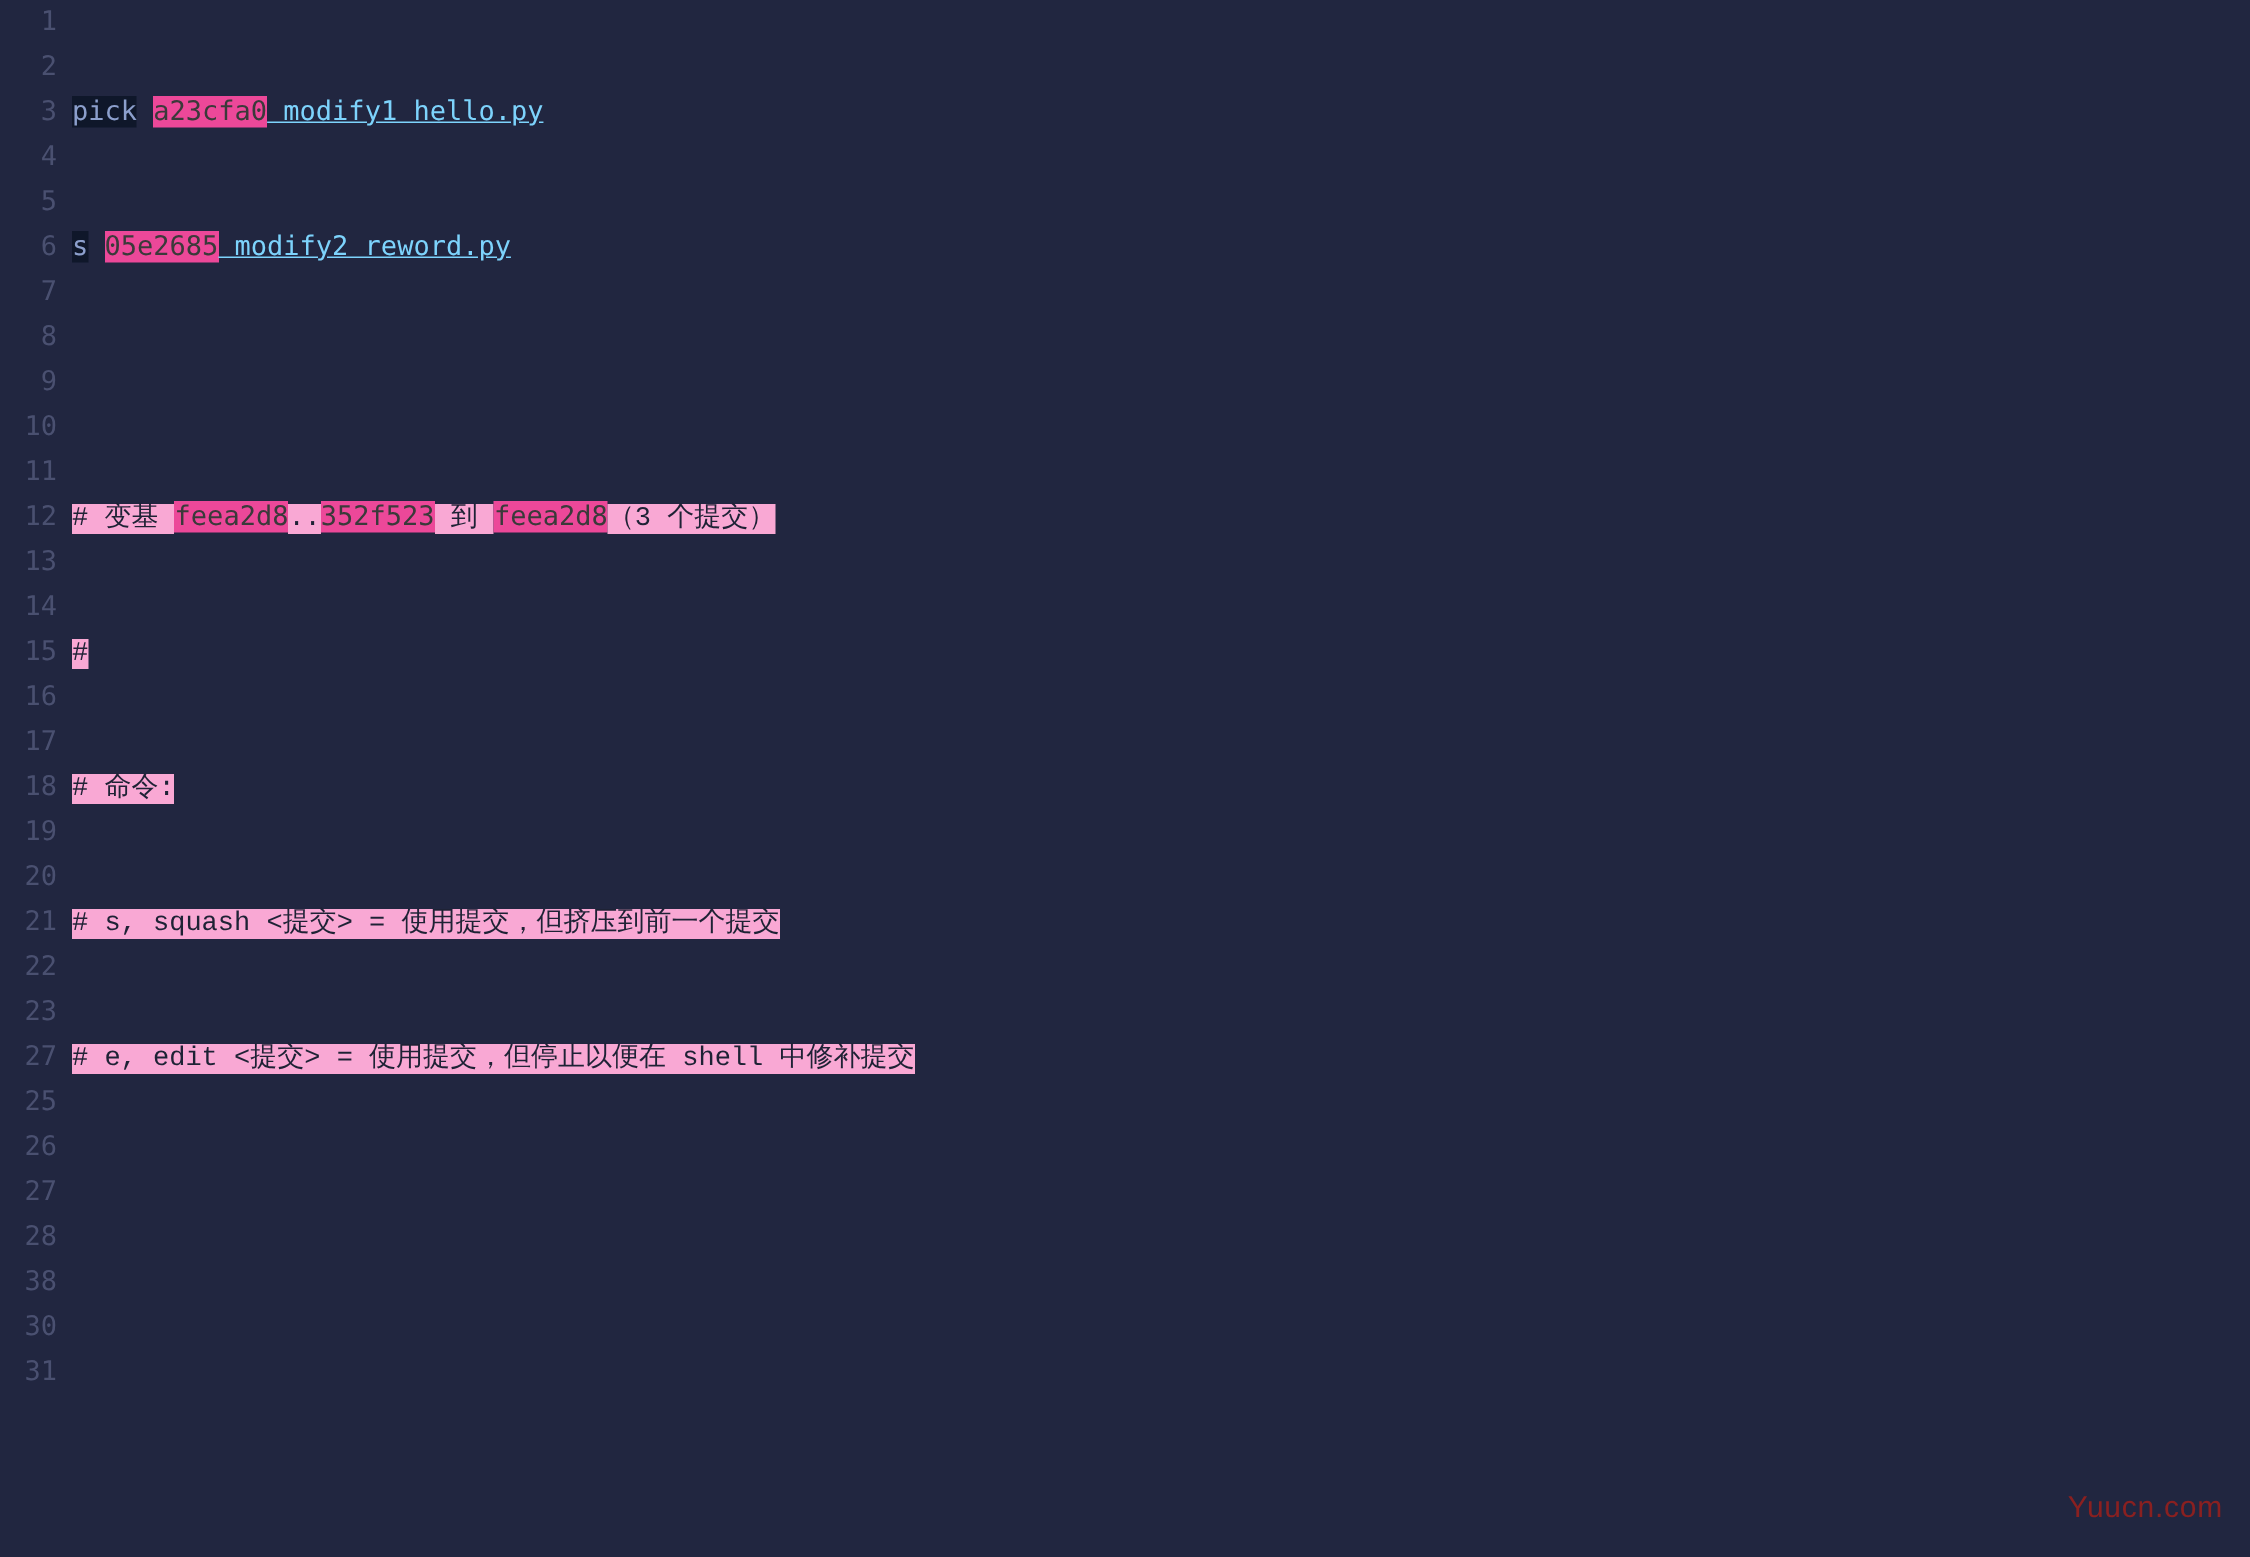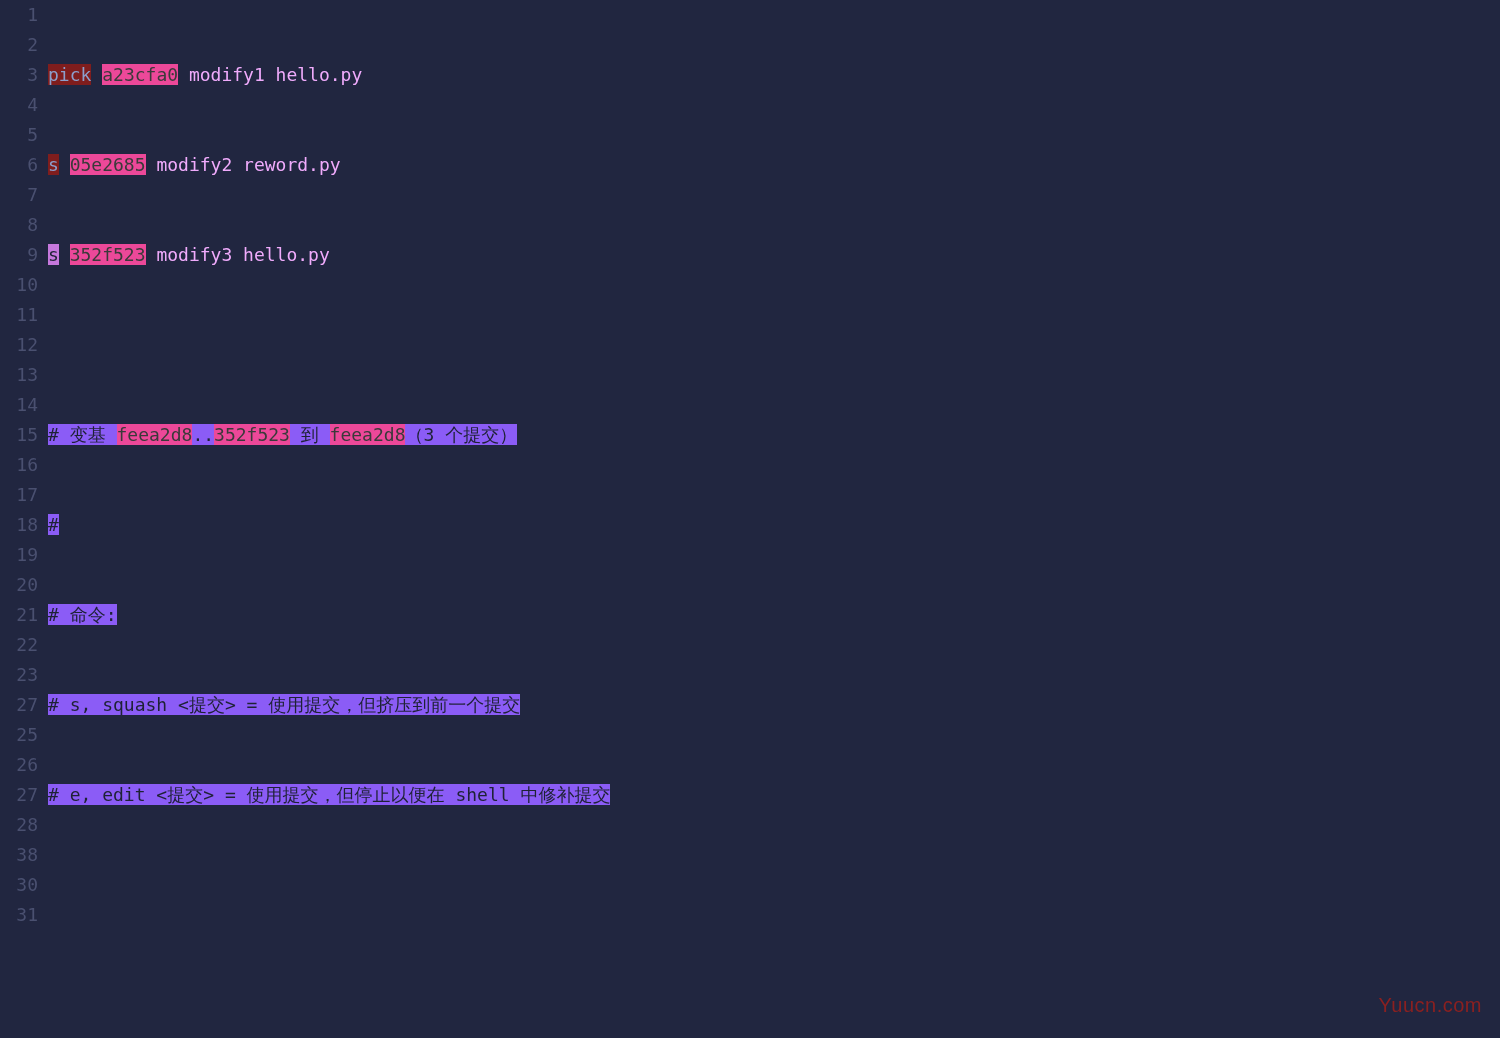--- a/index.html
+++ b/index.html
@@ -20,23 +20,23 @@
   text-align: right;
   padding-right: 10px;
   color: #4a5070;
   user-select: none;
   flex-shrink: 0;
 }
 .gutter .ln { height: 30px; }
 .code { flex: 1; white-space: pre; }
 .row { height: 30px; }
 .hash { background: #ec4899; color: #3a3a3a; }
-.cmd-hl { background: #7f1d1d; color: #8c9fcc; margin-top: 36px; }
-.msg { color: #f0abfc; }
-.comment-bg { background: #8b5cf6; color: #1e2235; }
+.cmd-hl { background: #0f172a; color: #8c9fcc; margin-top: 36px; }
+.msg { color: #7dd3fc; text-decoration: underline; }
+.comment-bg { background: #f9a8d4; color: #1e2235; font-family: Liberation Mono, monospace; }
 .cursor { background: #c678dd; color: #1e2235; }
 .watermark {
   position: absolute;
   right: 18px;
   bottom: 18px;
   color: #8a2020;
   font-family: 'Helvetica Neue', sans-serif;
   font-size: 20px;
   letter-spacing: 0.5px;
 }
@@ -74,21 +74,20 @@
       <div class="ln">26</div>
       <div class="ln">27</div>
       <div class="ln">28</div>
       <div class="ln">38</div>
       <div class="ln">30</div>
       <div class="ln">31</div>
     </div>
   <div class="code">
     <div class="row"><span class="cmd-hl">pick</span> <span class="hash">a23cfa0</span><span class="msg"> modify1 hello.py</span></div>
     <div class="row"><span class="cmd-hl">s</span> <span class="hash">05e2685</span><span class="msg"> modify2 reword.py</span></div>
-    <div class="row"><span class="cursor">s</span> <span class="hash">352f523</span><span class="msg"> modify3 hello.py</span></div>
     <div class="row"></div>
     <div class="row"><span class="comment-bg"># 变基 </span><span class="hash">feea2d8</span><span class="comment-bg">..</span><span class="hash">352f523</span><span class="comment-bg"> 到 </span><span class="hash">feea2d8</span><span class="comment-bg">（3 个提交）</span></div>
     <div class="row"><span class="comment-bg">#</span></div>
     <div class="row"><span class="comment-bg"># 命令:</span></div>
     <div class="row"><span class="comment-bg"># s, squash &lt;提交&gt; = 使用提交，但挤压到前一个提交</span></div>
     <div class="row"><span class="comment-bg"># e, edit &lt;提交&gt; = 使用提交，但停止以便在 shell 中修补提交</span></div>
     
     
     
     

